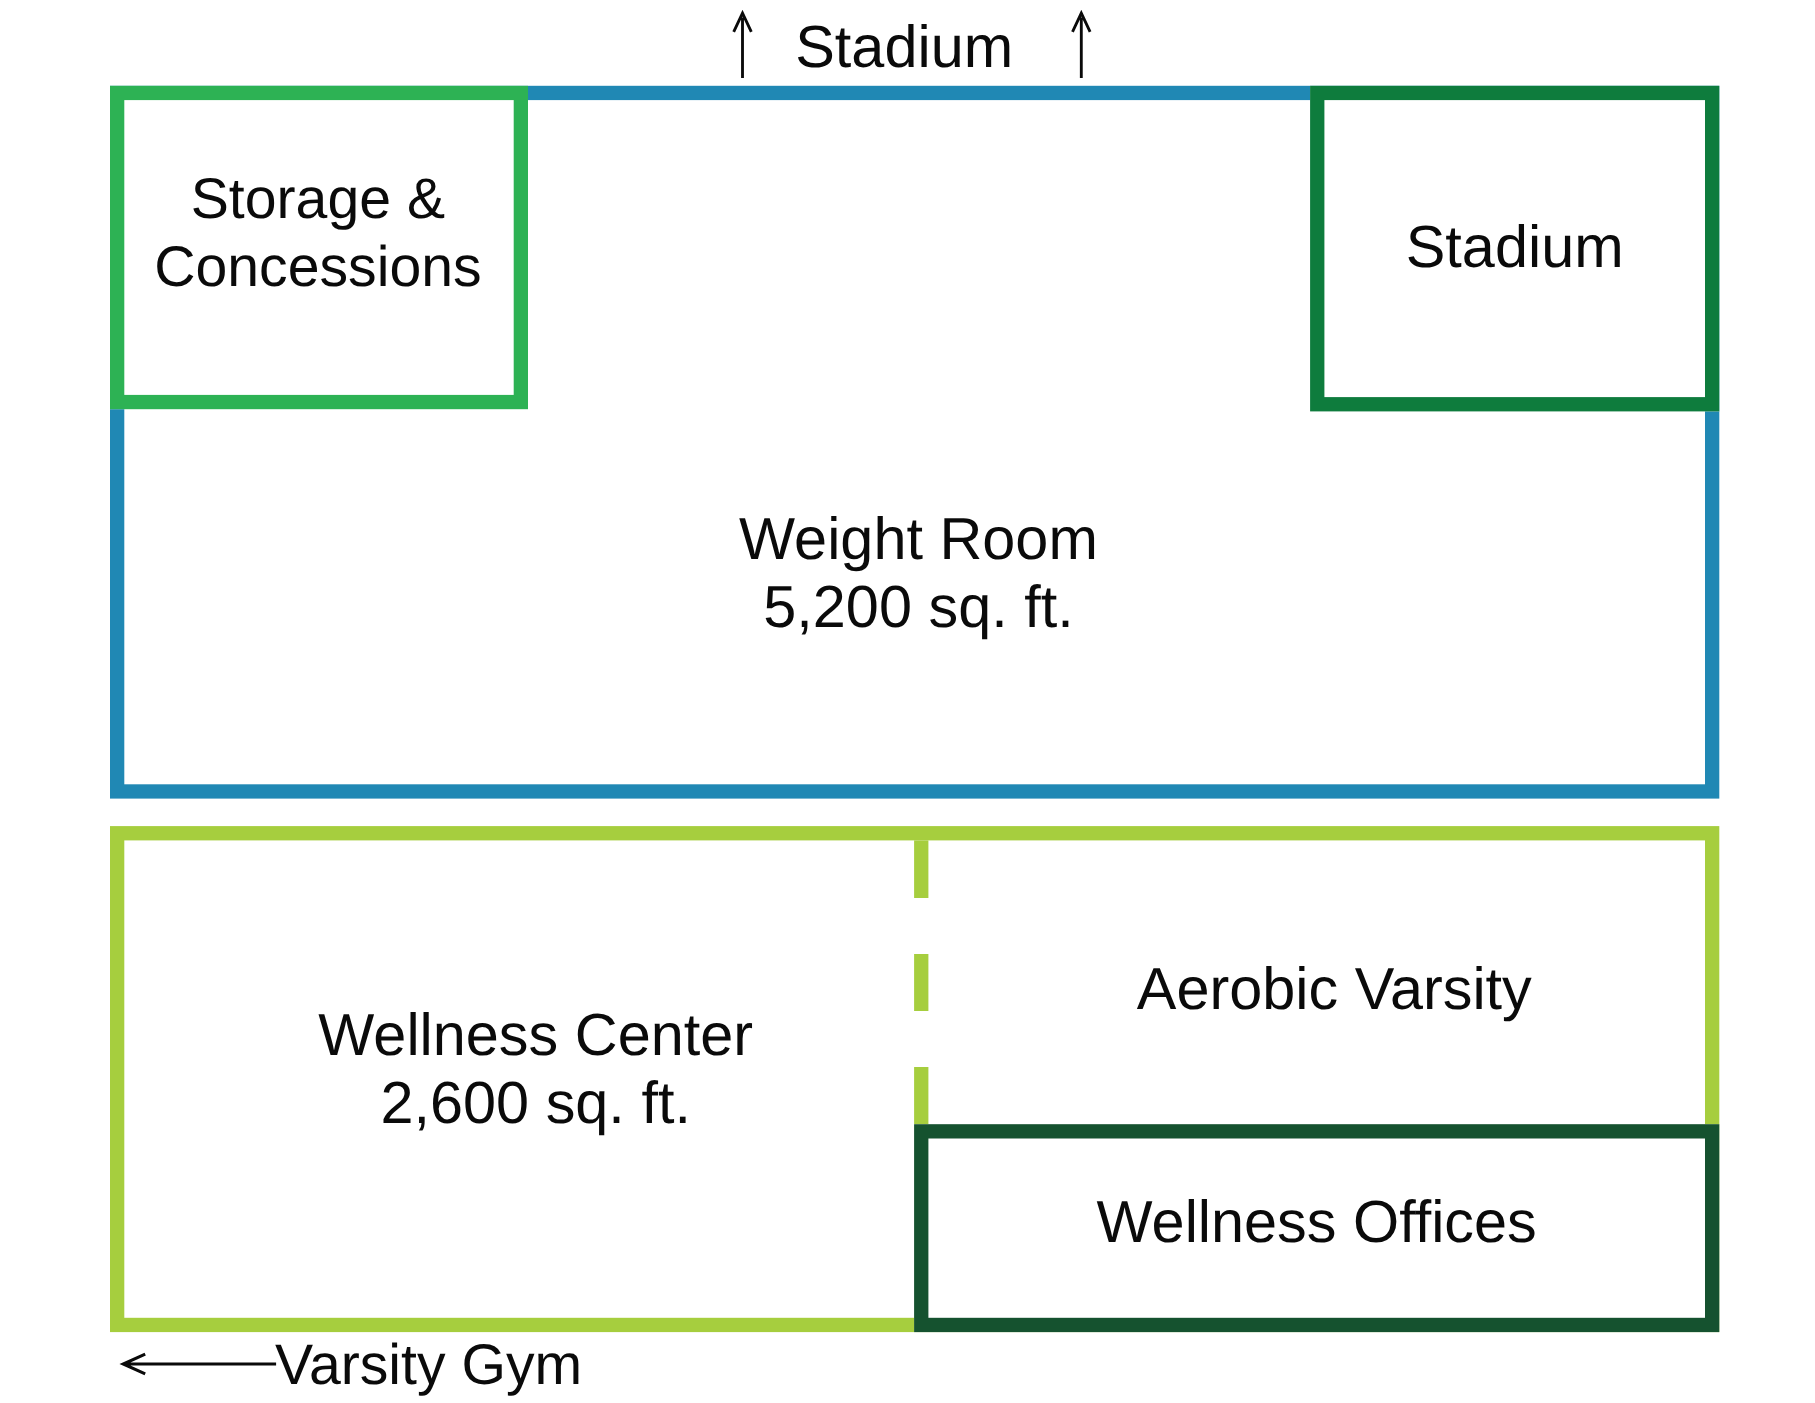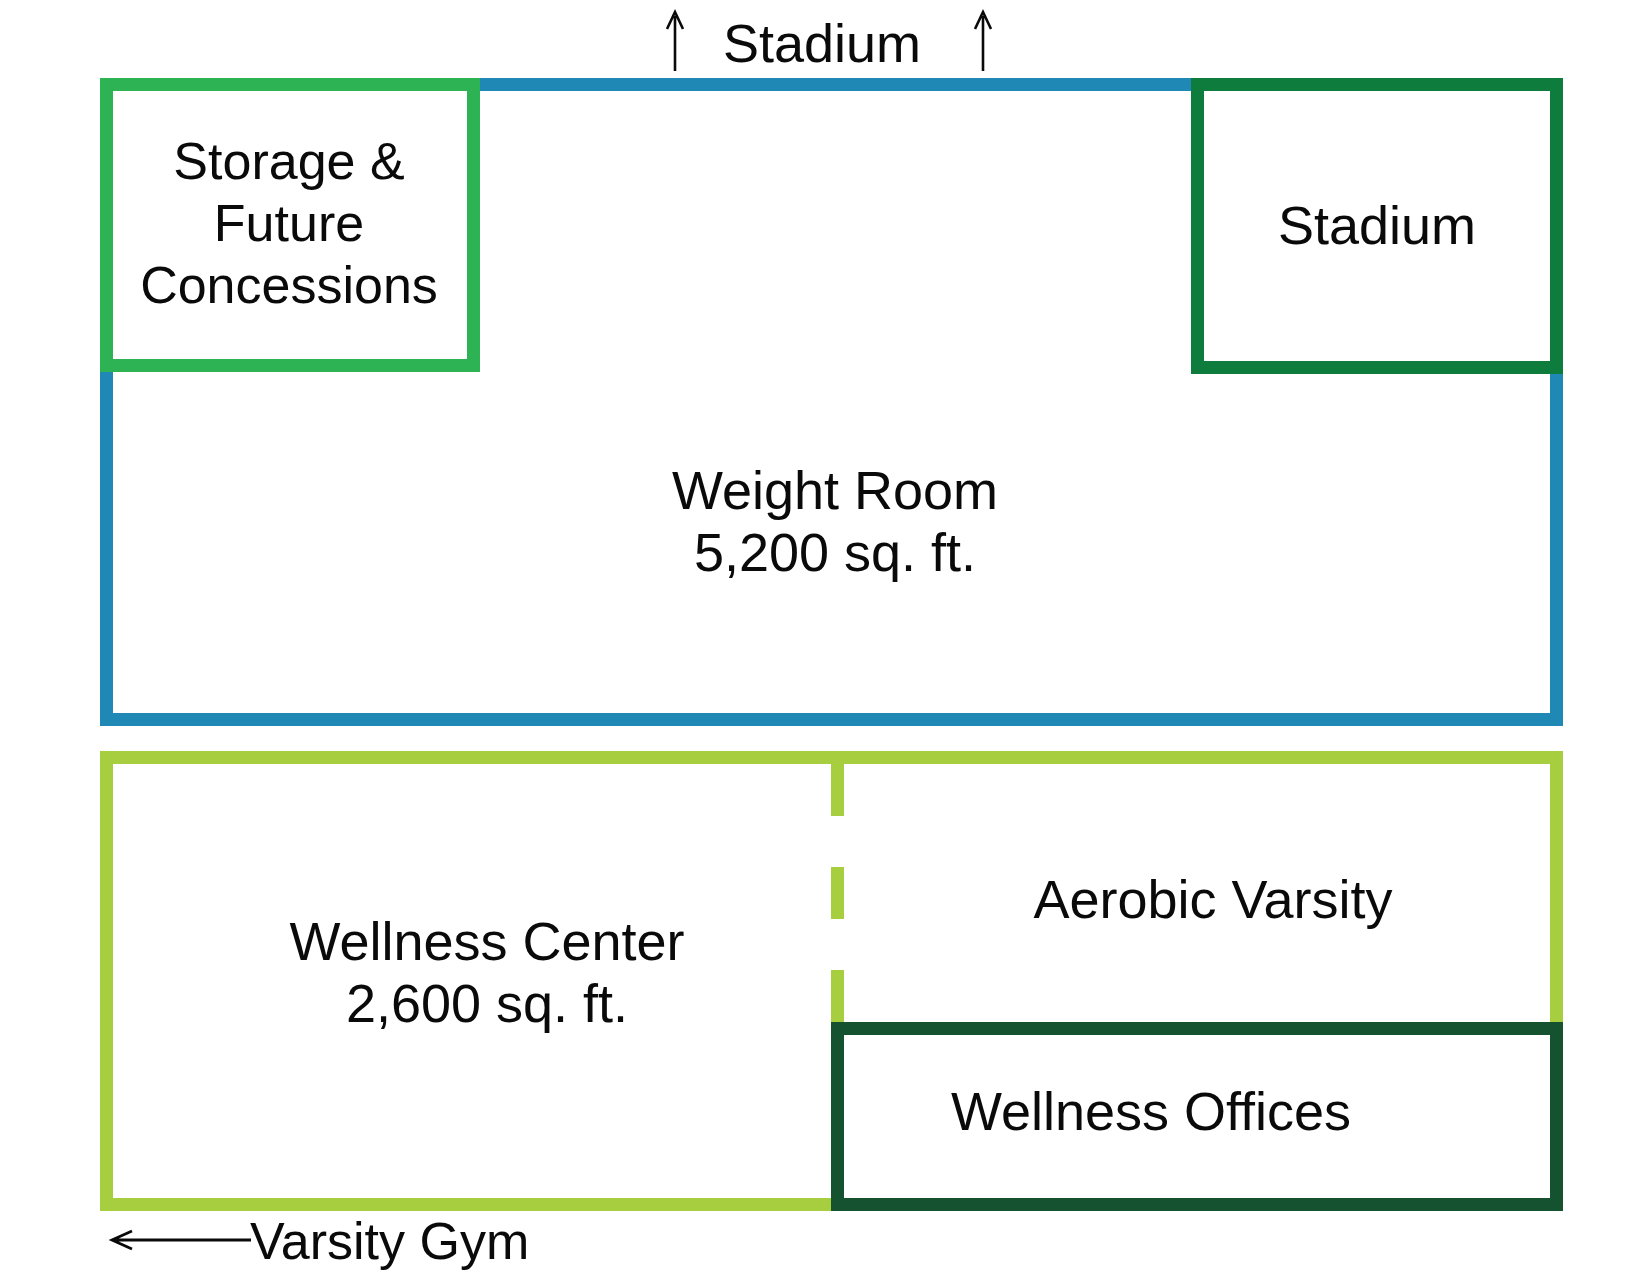--- a/index.html
+++ b/index.html
@@ -57,25 +57,25 @@
     position: absolute;
     text-align: center;
     white-space: nowrap;
     z-index: 4;
     font-size: 54px;
     line-height: 62px;
     transform: translateX(-50%);
   }
   #stadium-label    { left: 822px;  top: 12px; }
   #weight-room-label{ left: 835px;  top: 424px; margin-top: 35px; }
-  #storage-label    { left: 289px;  top: 130px; font-size: 52px; }
+  #storage-label    { left: 289px;  top: 150px; font-size: 52px; }
   #trainer-label    { left: 1377px; top: 194px; }
   #wellness-center-label { left: 487px; top: 910px; }
   #aerobic-label    { left: 1213px; top: 868px; }
-  #wellness-offices-label { left: 1151px; top: 1080px; }
+  #wellness-offices-label { left: 1197px; top: 1080px; }
   #varsity-label    { left: 250px; top: 1210px; transform: none; font-size: 52px; }
 
   .arrow-svg { position: absolute; z-index: 4; }
   #up-arrow-left  { left: 662px; top: 8px; }
   #up-arrow-right { left: 970px; top: 8px; }
   #varsity-arrow  { left: 105px; top: 1226px; }
 </style>
 </head>
 <body>
 
@@ -96,21 +96,20 @@
     <path d="M13 63 L13 8 M5 21 L13 4 L21 21" fill="none" stroke="#0a0a0a" stroke-width="2.6"></path>
   </svg>
 
   <div class="label" id="weight-room-label">
     <div>Weight Room</div>
     <div>5,200 sq. ft.</div>
   </div>
 
   <div class="label" id="storage-label">
     <div>Storage &amp;</div>
-    <div>Future</div>
     <div>Concessions</div>
   </div>
 
   <div class="label" id="trainer-label">Stadium</div>
 
   <div class="label" id="wellness-center-label">
     <div>Wellness Center</div>
     <div>2,600 sq. ft.</div>
   </div>
 

